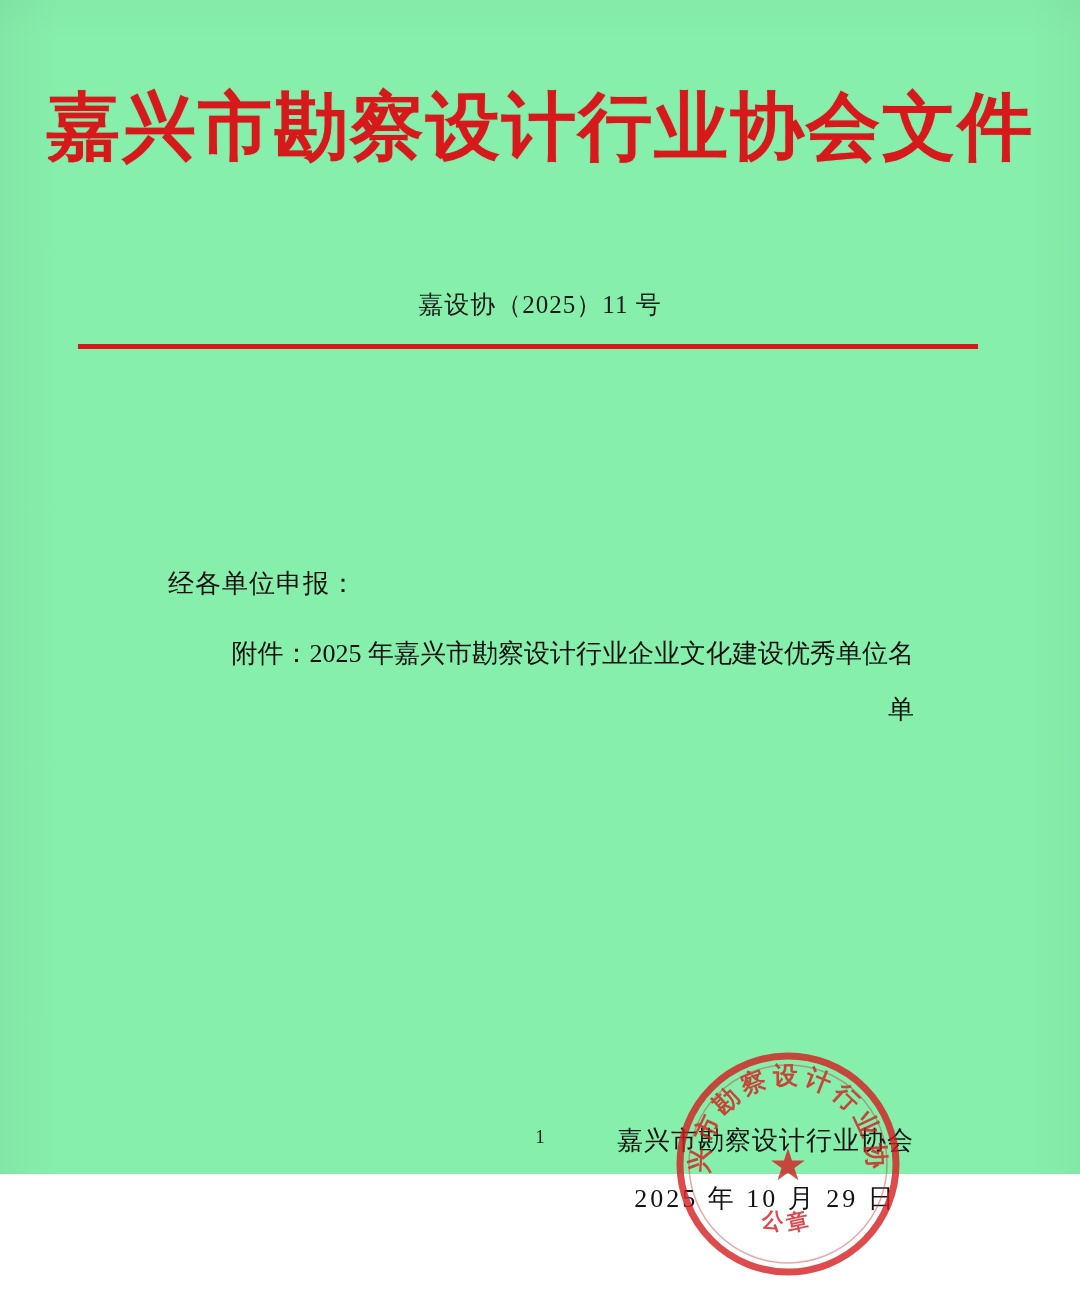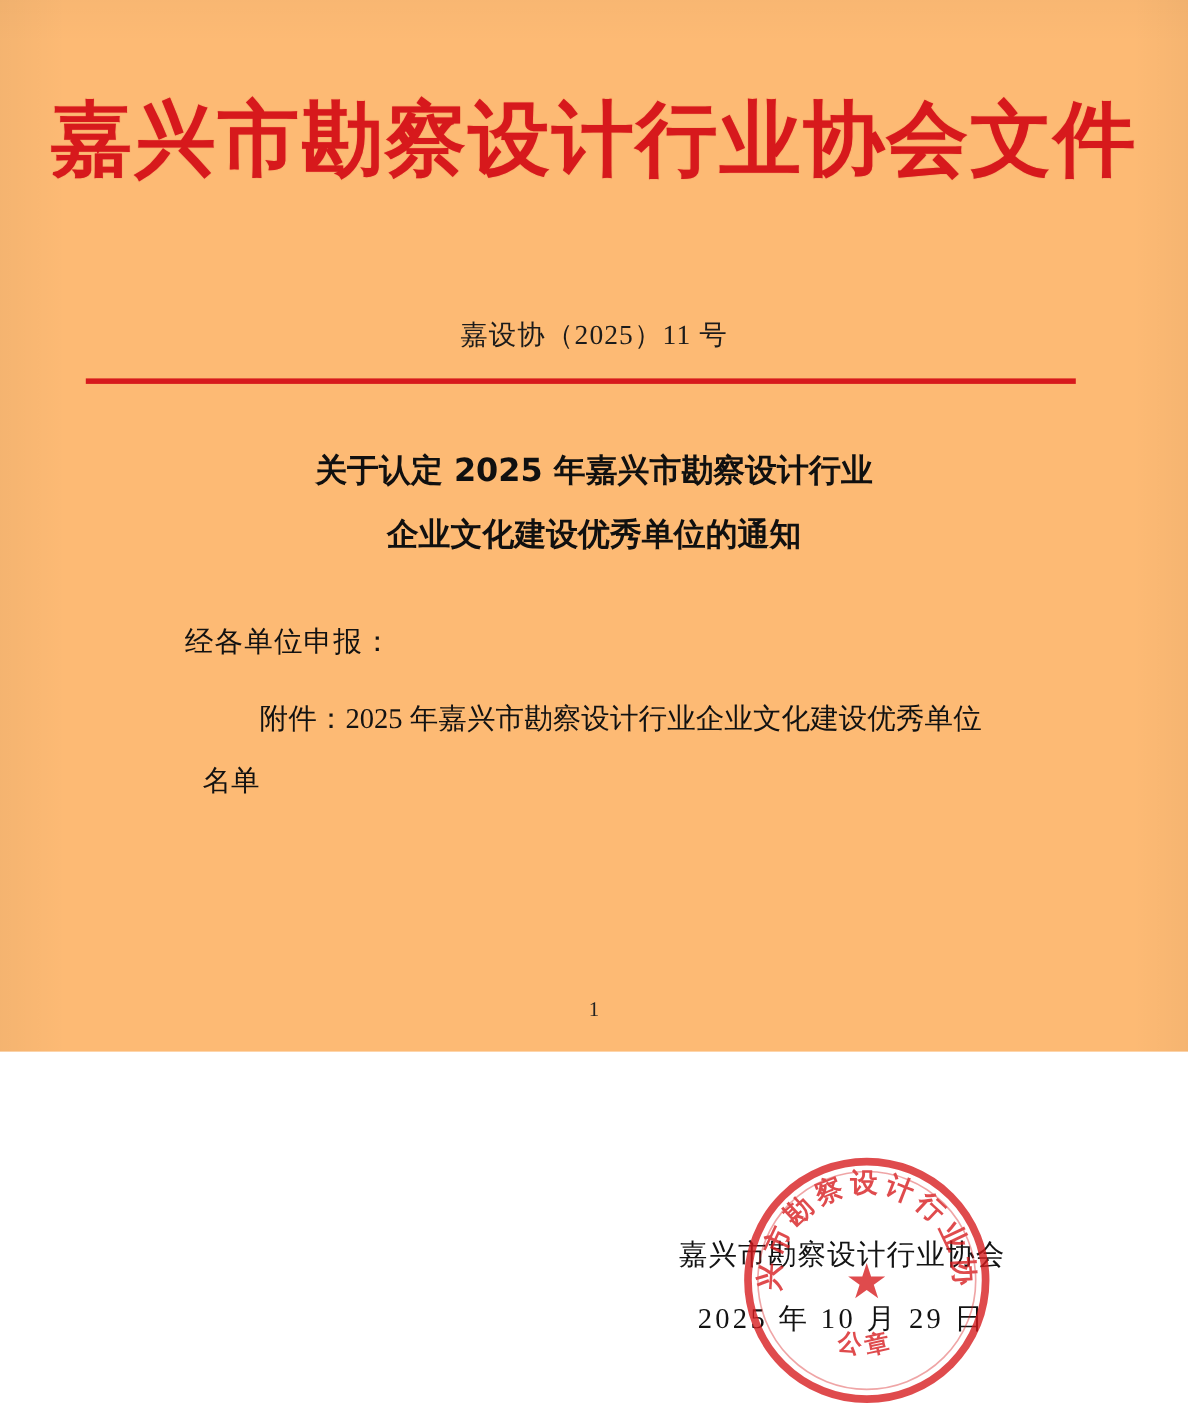--- a/index.html
+++ b/index.html
@@ -10,22 +10,22 @@
     width: 1080px;
     height: 1290px;
     background: #ffffff;
     font-family: "Liberation Serif", "DejaVu Serif", serif;
     color: #111;
     overflow: hidden;
   }
   .page {
     position: relative;
     width: 1080px;
-    height: 956px;
-    background: #fdba74;
+    height: 1174px;
+    background: #86efac;
   }
   
   .page::before {
     content: "";
     position: absolute;
     inset: 0;
     background:
       linear-gradient(to right, rgba(0,0,0,0.035) 0px, rgba(0,0,0,0.0) 60px),
       linear-gradient(to left, rgba(0,0,0,0.03) 0px, rgba(0,0,0,0.0) 50px),
       linear-gradient(to bottom, rgba(0,0,0,0.02) 0px, rgba(0,0,0,0.0) 40px);
@@ -95,23 +95,23 @@
     font-size: 26px;
     letter-spacing: 1px;
   }
   .para {
     margin: 0;
     text-align: justify;
     text-justify: inter-ideograph;
     text-indent: 52px;
   }
   .attachment {
-    margin: 14px 0 0 16px;
+    margin: 14px 0 0 0;
     text-indent: 52px;
-    text-align: left;
+    text-align: right;
   }
 
   .signature {
     position: absolute;
     top: 1112px;
     right: 166px;
     text-align: center;
     font-size: 26px;
     line-height: 58px;
     color: #131313;
@@ -147,24 +147,20 @@
 <body>
 
 <div class="page">
 
   <div class="doc-title">嘉兴市勘察设计行业协会文件</div>
 
   <div class="doc-number">嘉设协（2025）11 号</div>
 
   <div class="red-rule"></div>
 
-  <div class="subject">
-    <span class="line1">关于认定 2025 年嘉兴市勘察设计行业</span>
-    <span class="line2">企业文化建设优秀单位的通知</span>
-  </div>
 
   <div class="body-block">
     <p class="salutation">经各单位申报：</p>
     <p class="attachment">附件：2025 年嘉兴市勘察设计行业企业文化建设优秀单位名单</p>
   </div>
 
   <div class="seal">
     <svg width="232" height="232" viewBox="0 0 232 232" xmlns="http://www.w3.org/2000/svg">
       <circle cx="116" cy="116" r="108" fill="none" stroke="#d7191c" stroke-width="7"></circle>
       <circle cx="116" cy="116" r="99" fill="none" stroke="#d7191c" stroke-width="1.5" opacity="0.5"></circle>

